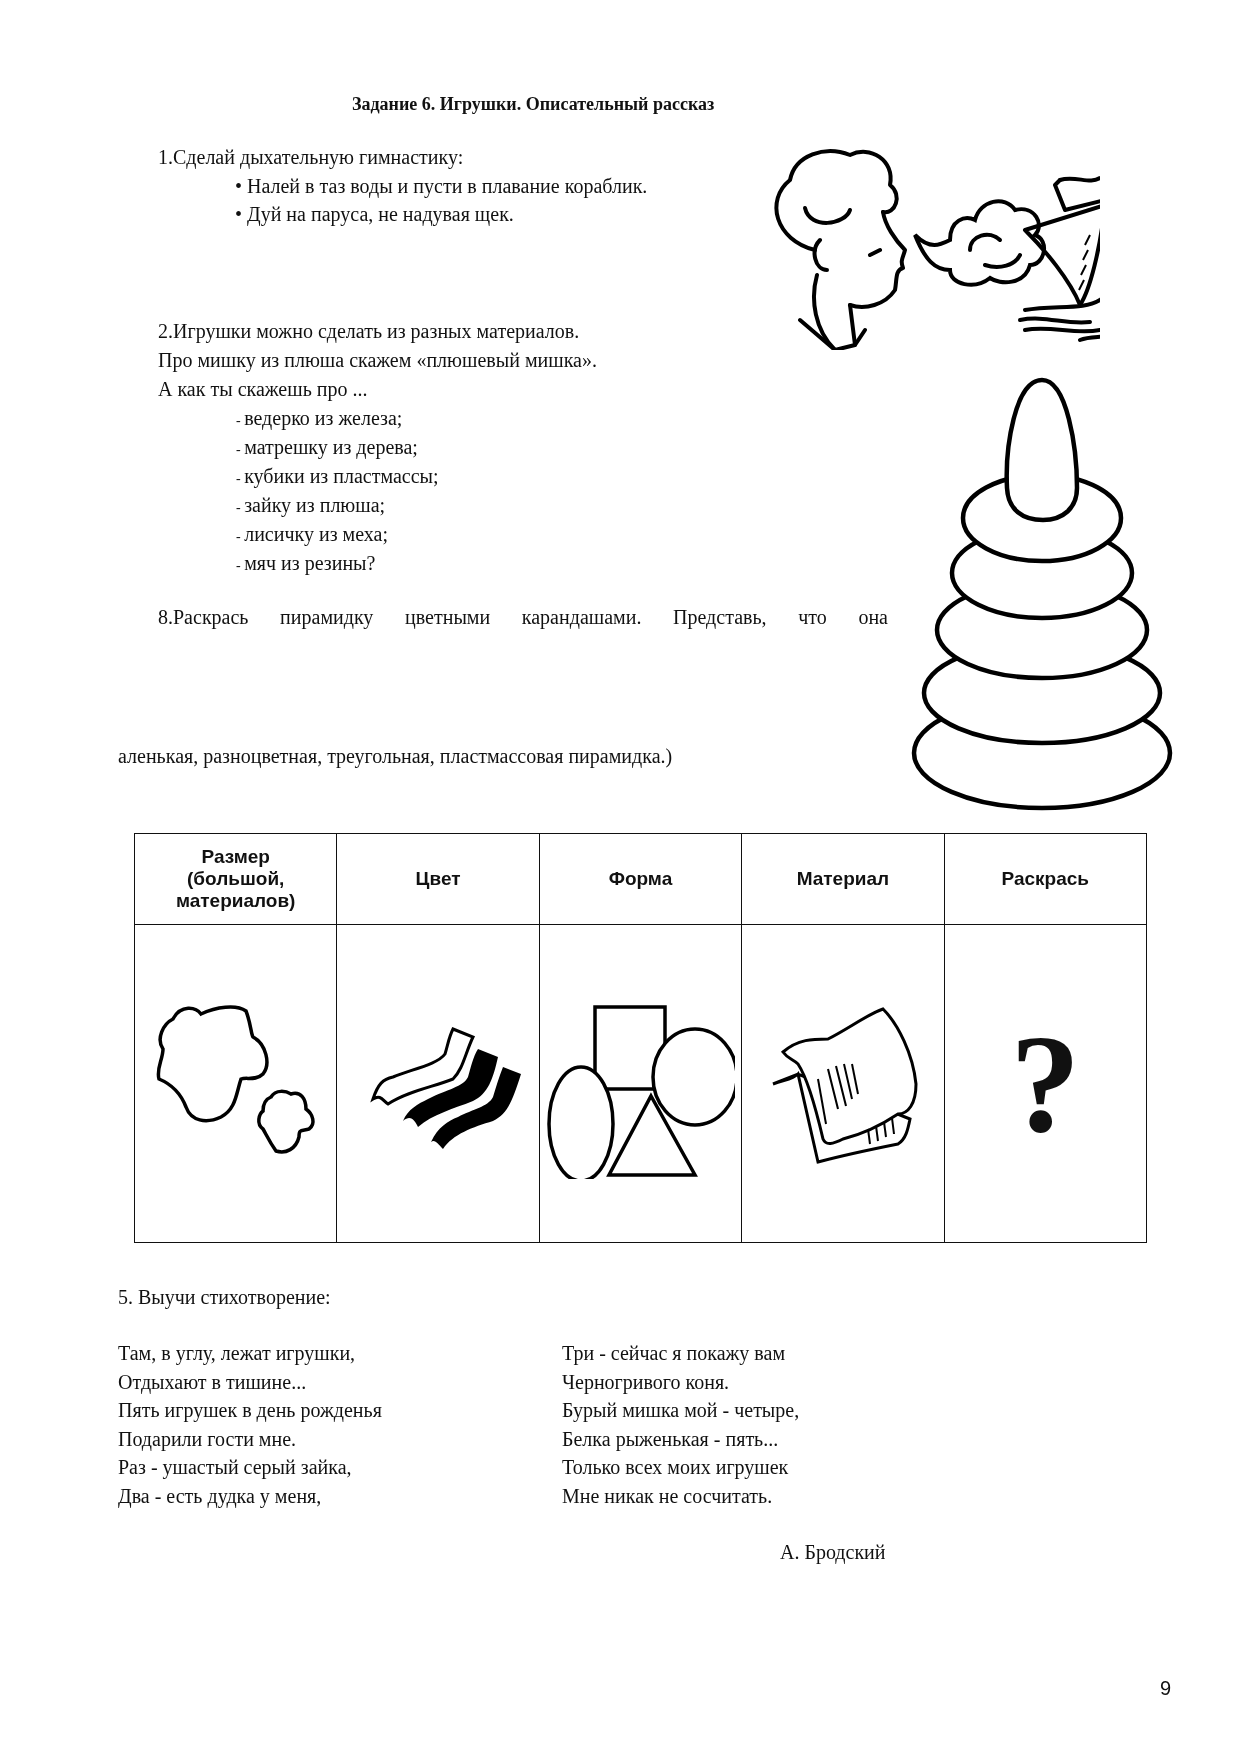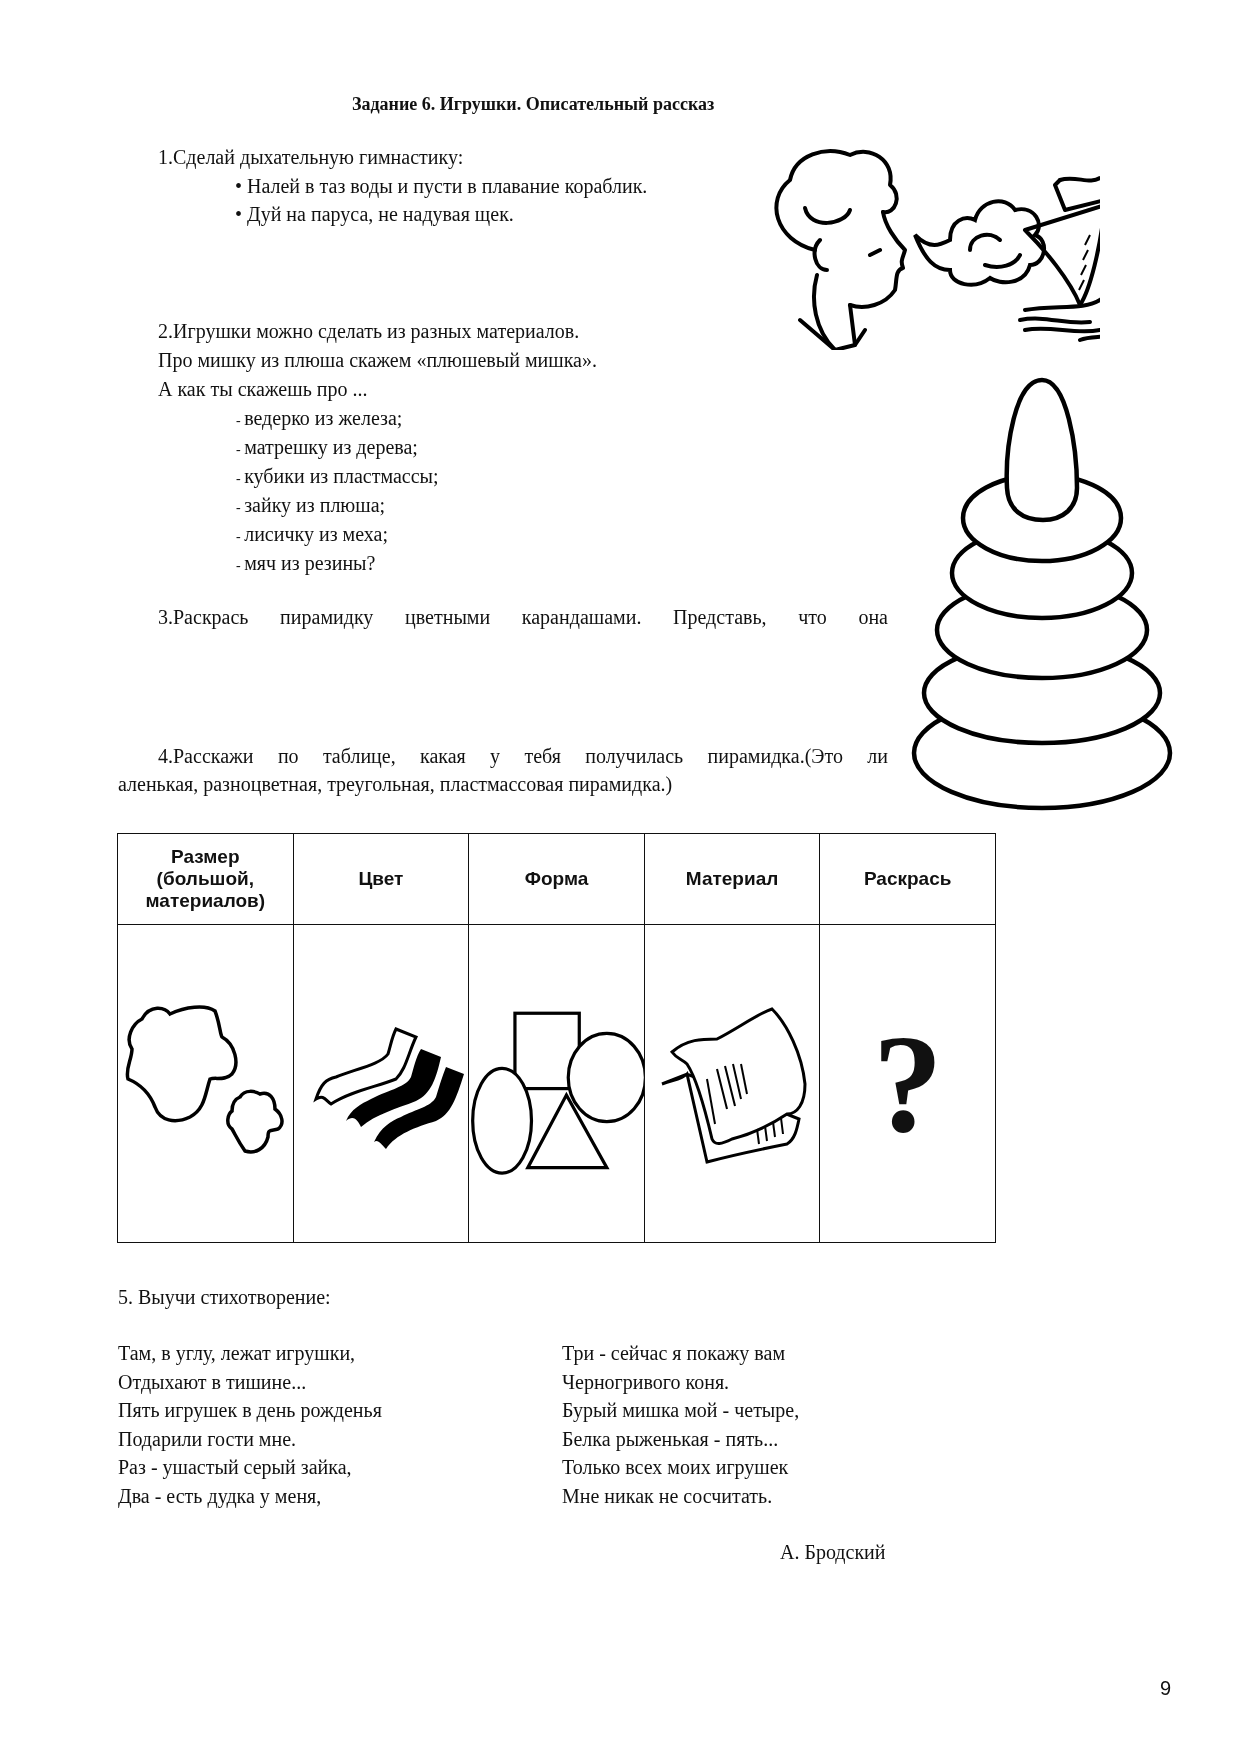--- a/index.html
+++ b/index.html
@@ -4,21 +4,21 @@
 <style>
   html, body { margin:0; padding:0; background:#fff; }
   body { width:1240px; height:1754px; position:relative; overflow:hidden;
          font-family:"Liberation Serif", serif; color:#111; }
   .abs { position:absolute; white-space:nowrap; }
   .title { font-weight:bold; font-size:18px; left:352px; top:94px; }
   .t { font-size:20px; line-height:28px; }
   .para { position:absolute; font-size:20px; line-height:28px; text-align:justify; }
   .bullet::before { content:"\2022\00a0"; }
   .dash::before { content:"-\00a0"; font-size:14px; }
-  table.grid { position:absolute; left:117px; top:833px; width:879px; height:410px;
+  table.grid { position:absolute; left:134px; top:833px; width:1013px; height:410px;
        border-collapse:collapse; table-layout:fixed; }
   table.grid td, table.grid th { border:1.5px solid #111; padding:0; text-align:center; vertical-align:middle; }
   table.grid th { height:90px; font-family:"Liberation Sans", sans-serif; font-weight:bold; font-size:19px; line-height:22px; }
   .cellart { display:flex; align-items:center; justify-content:center; height:100%; }
   .qmark { font-size:140px; font-weight:bold; line-height:1; }
   .pg { font-family:"Liberation Sans", sans-serif; font-size:20px; left:1160px; top:1677px; }
 </style>
 </head>
 <body>
 
@@ -82,25 +82,24 @@
     <ellipse cx="137" cy="385" rx="128" ry="55"></ellipse>
     <ellipse cx="137" cy="325" rx="118" ry="50"></ellipse>
     <ellipse cx="137" cy="262" rx="105" ry="48"></ellipse>
     <ellipse cx="137" cy="205" rx="90" ry="45"></ellipse>
     <ellipse cx="137" cy="150" rx="79" ry="43"></ellipse>
     <path d="M137,12 C110,12 100,80 102,120 C103,142 118,152 138,152 C158,152 172,140 172,120 C172,80 162,12 137,12 Z"></path>
   </g>
 </svg>
 
 <div class="para" style="left:118px;top:603px;width:770px;">
-  <div style="text-indent:40px;text-align-last:justify;">3.Раскрась пирамидку цветными карандашами. Представь, что она</div>
+  <div style="text-indent:40px;text-align-last:justify;">8.Раскрась пирамидку цветными карандашами. Представь, что она</div>
 </div>
 
 <div class="para" style="left:118px;top:742px;width:770px;">
-  <div style="text-indent:40px;text-align-last:justify;">4.Расскажи по таблице, какая у тебя получилась пирамидка.(Это ли</div>
   <div>аленькая, разноцветная, треугольная, пластмассовая пирамидка.)</div>
 </div>
 
 <table class="grid">
   <tbody>
       <tr>
     <th>
       <div>Размер</div>
       <div>(большой,</div>
       <div>материалов)</div>

